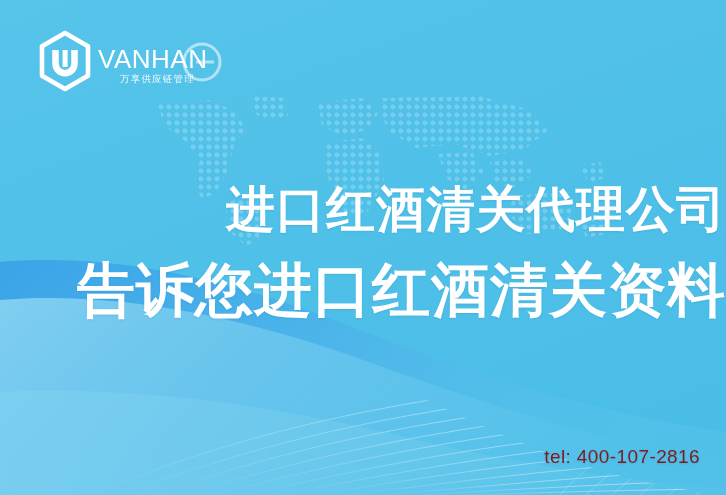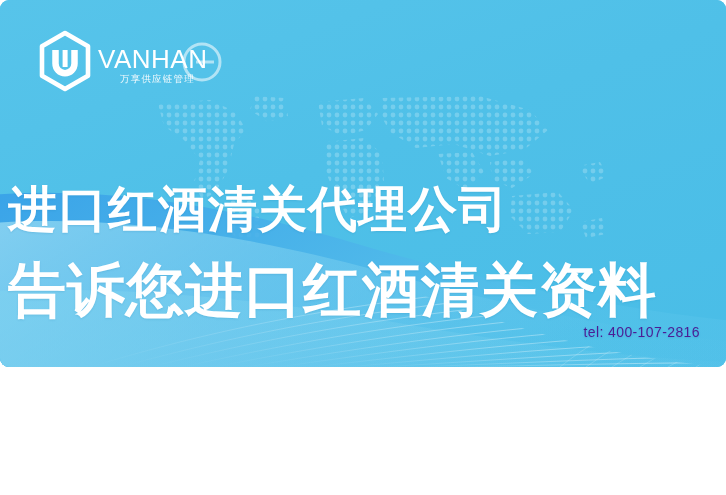--- a/index.html
+++ b/index.html
@@ -7,25 +7,24 @@
     padding: 0;
     background: #ffffff;
   }
   body {
     font-family: "Liberation Sans", "DejaVu Sans", sans-serif;
   }
 
   .banner {
     position: relative;
     width: 726px;
-    height: 367px;
+    height: 495px;
     overflow: hidden;
     background: #55c2e9;
     box-sizing: border-box;
-    border-radius: 9px;
   }
 
   
   .bg-base {
     position: absolute;
     inset: 0;
     background: linear-gradient(160deg, #57c4ea 0%, #4fc0e8 45%, #49bde7 100%);
   }
 
   .bg-svg {
@@ -68,21 +67,21 @@
     width: 126px;
     height: 54px;
   }
 
   
   .headline {
     position: absolute;
     left: 0;
     right: 0;
     top: 170px;
-    text-align: left;
+    text-align: right;
     color: #ffffff;
     font-family: "DejaVu Sans", "Liberation Sans", sans-serif;
     font-weight: bold;
     font-size: 49px;
     line-height: 80px;
     letter-spacing: 1px;
     text-shadow: 0 1px 2px rgba(30,120,170,0.18);
     user-select: none;
     padding-left: 8px;
   }
@@ -92,23 +91,23 @@
   }
   .headline .line-2 {
     font-size: 58px;
   }
 
   
   .phone {
     position: absolute;
     right: 26px;
     bottom: 27px;
-    color: #4c1d95;
+    color: #7f1d1d;
     font-family: "Liberation Sans", "DejaVu Sans", sans-serif;
-    font-size: 14px;
+    font-size: 19px;
     letter-spacing: 0.4px;
     white-space: nowrap;
     text-shadow: 0 1px 2px rgba(30,120,170,0.25);
   }
 </style>
 </head>
 <body>
 
 <div class="banner">
 

